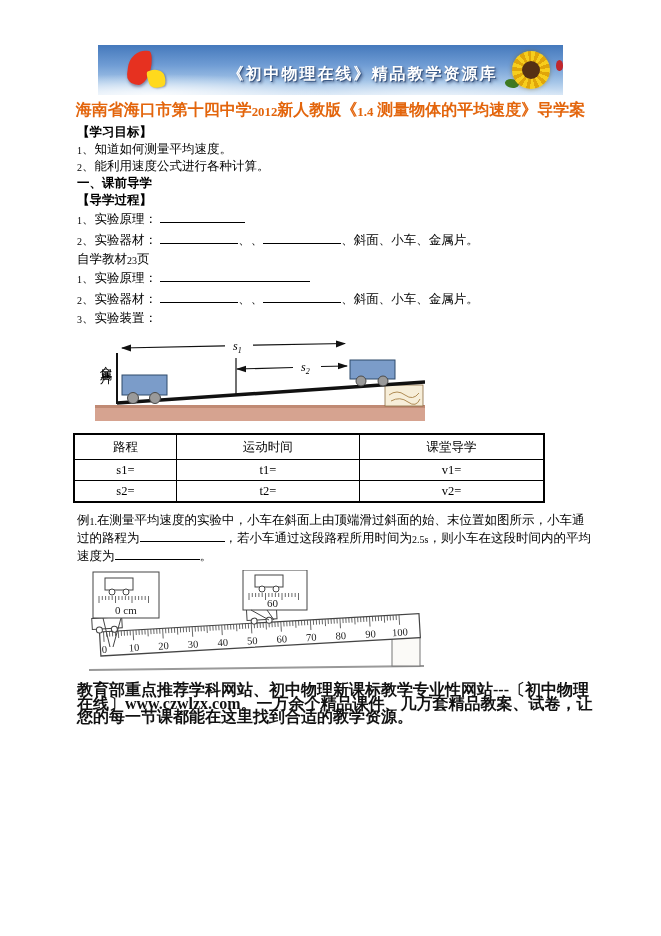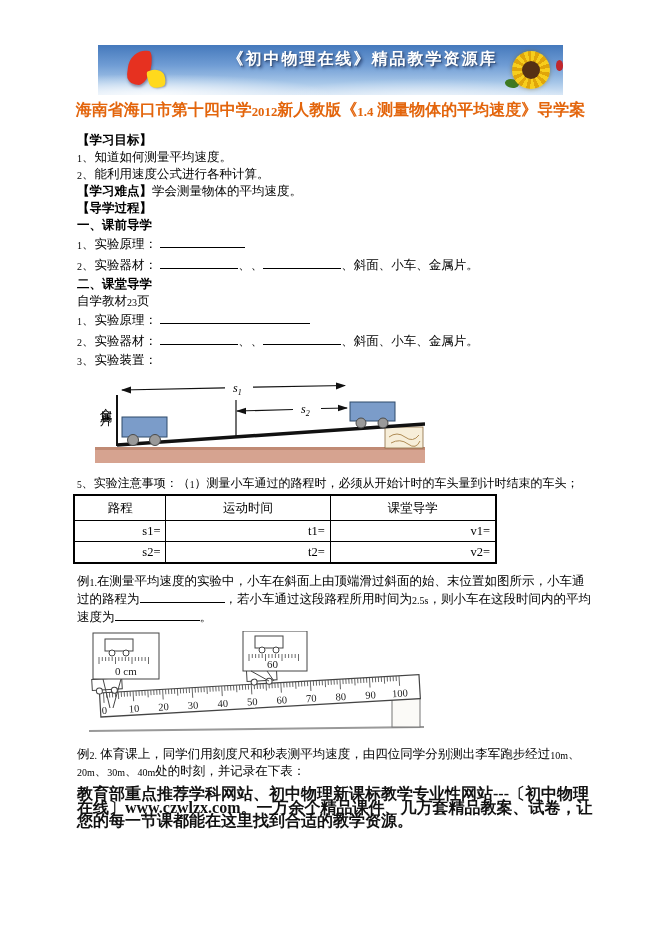--- a/index.html
+++ b/index.html
@@ -13,21 +13,21 @@
   .banner::before{content:"";position:absolute;inset:0;
     background:
       radial-gradient(ellipse 55% 60% at 12% 100%, rgba(255,255,255,.85), rgba(255,255,255,0) 70%),
       radial-gradient(ellipse 45% 55% at 70% 105%, rgba(255,255,255,.5), rgba(255,255,255,0) 70%);}
   .flame{position:absolute;left:30px;top:5px;width:23px;height:35px;background:#e63120;
     border-radius:80% 20% 55% 45% / 60% 40% 70% 30%;transform:rotate(7deg);
     box-shadow:1px 2px 3px rgba(40,40,80,.45);}
   .leaf{position:absolute;left:50px;top:24px;width:17px;height:19px;background:#ffd91d;
     border-radius:15% 85% 30% 70% / 45% 55% 60% 40%;transform:rotate(-18deg);
     box-shadow:1px 1px 2px rgba(40,40,80,.4);}
-  .banner-text{position:absolute;left:112px;top:6px;width:305px;text-align:center;line-height:1;}
+  .banner-text{position:absolute;left:112px;top:21px;width:305px;text-align:center;line-height:1;}
   .site-title{font-size:16px;font-weight:bold;color:#fff;letter-spacing:2px;white-space:nowrap;
     text-shadow:1px 1px 0 #3b5a86,2px 2px 3px rgba(10,20,60,.55);}
   .site-url{margin-top:4px;font-family:"DejaVu Sans Mono",monospace;font-size:13px;font-weight:bold;
     color:#ff9b3c;letter-spacing:1px;white-space:nowrap;
     text-shadow:0 0 2px #fff,1px 1px 1px #a04a00;}
   .sunflower{position:absolute;right:13px;top:6px;width:38px;height:38px;border-radius:50%;
     background:repeating-conic-gradient(#f7ce1d 0 14deg,#e0a60a 14deg 28deg);
     box-shadow:0 0 4px rgba(120,90,0,.5);}
   .sunflower::after{content:"";position:absolute;inset:10px;border-radius:50%;background:#553014;}
   .sunflower-leaf{position:absolute;right:44px;top:34px;width:14px;height:9px;background:#3e7a22;
@@ -37,39 +37,39 @@
 
   
   .doc-title{width:515px;margin:6px auto 0;text-align:center;color:#e3650c;
     font-weight:bold;font-size:16px;line-height:18px;}
 
   
   .content{padding:0 70px 0 77px;font-size:12.5px;}
   .line{line-height:17px;}
   .uline{line-height:20px;}
   .head{font-weight:bold;}
-  .mt12{margin-top:12px;}
+  .mt12{margin-top:4px;}
   .nw{white-space:nowrap;}
   .fs12{font-size:12px;}
   .ind27{padding-left:27px;}
   .dig{font-size:.8em;position:relative;top:1px;margin-top:35px;}
   .blank{display:inline-block;border-bottom:1px solid #000;height:12px;vertical-align:baseline;}
   .b85{width:85px;} .b150{width:150px;} .b78{width:78px;}
 
   
   .fig1{position:relative;width:330px;height:100px;margin:2px 0 4px 18px;}
   .metal-label{position:absolute;left:4px;top:27px;writing-mode:vertical-rl;font-size:12.5px;
     letter-spacing:3px;line-height:14px;}
   .fig2{position:relative;width:335px;height:106px;margin:5px 0 0 12px;}
 
   
-  table.data{border-collapse:collapse;border:2px solid #000;width:424px;margin:2px 0 0 -4px;}
+  table.data{border-collapse:collapse;border:2px solid #000;width:472px;margin:2px 0 0 -4px;}
   table.data th,table.data td{border:1px solid #000;font-size:12.5px;font-weight:normal;}
   table.data th{height:22px;text-align:center;}
-  table.data td{height:20px;text-align:right;padding:0 5px;}
+  table.data td{height:20px;text-align:center;padding:0 5px;}
 
   
   .example{margin-top:9px;line-height:17px;}
   .footer{margin:7px 0 0 0;padding:0 66px 0 77px;font-size:16px;font-weight:bold;
     line-height:13.5px;color:#111;}
 </style>
 </head>
 <body>
 
 <div class="banner">
@@ -83,34 +83,32 @@
   <span class="red-bud"></span>
 </div>
 
 <div class="doc-title dg">海南省海口市第十四中学<span class="dig">2012</span>新人教版《<span class="dig">1.4</span> 测量物体的平均速度》导学案</div>
 
 <div class="content">
 
   <div class="line head mt12">【学习目标】</div>
   <div class="line dg"><span class="dig">1</span>、知道如何测量平均速度。</div>
   <div class="line dg"><span class="dig">2</span>、能利用速度公式进行各种计算。</div>
-  <div class="line"><span class="head">【学习难点】</span><span>学会测量物体的平均速度。</span></div>
+  <div class="line head">一、课前导学</div>
+
   <div class="line head">【导学过程】</div>
-
-  <div class="line head">一、课前导学</div>
   <div class="uline">
     <span class="dg"><span class="dig">1</span>、实验原理：</span>
     <span class="blank b85"></span>
   </div>
   <div class="uline">
     <span class="dg"><span class="dig">2</span>、实验器材：</span>
     <span class="blank b78"></span><span>、、</span><span class="blank b78"></span><span>、斜面、小车、金属片。</span>
   </div>
 
-  <div class="line head">二、课堂导学</div>
   <div class="line dg">自学教材<span class="dig">23</span>页</div>
   <div class="uline">
     <span class="dg"><span class="dig">1</span>、实验原理：</span>
     <span class="blank b150"></span>
   </div>
   <div class="uline">
     <span class="dg"><span class="dig">2</span>、实验器材：</span>
     <span class="blank b78"></span><span>、、</span><span class="blank b78"></span><span>、斜面、小车、金属片。</span>
   </div>
   <div class="line dg"><span class="dig">3</span>、实验装置：</div>
@@ -156,21 +154,20 @@
         <line x1="142" y1="40" x2="198" y2="38.5"></line>
         <line x1="226" y1="37.5" x2="252" y2="37"></line>
         <polygon points="141,40 151,36.8 151,43.2" stroke="none" fill="#111"></polygon>
         <polygon points="253,37 243,33.8 243,40.2" stroke="none" fill="#111"></polygon>
       </g>
       <text x="206" y="42" font-size="12" font-style="italic" font-family="Liberation Serif, serif"><tspan>s</tspan><tspan dy="3" font-size="8">2</tspan></text>
     </svg>
     <span class="metal-label">金属片</span>
   </div>
 
-  <div class="line dg nw fs12"><span class="dig">5</span>、实验注意事项：（<span class="dig">1</span>）测量小车通过的路程时，必须从开始计时的车头量到计时结束的车头；</div>
 
   <table class="data">
     <tbody>
         <tr>
       <th>路程</th>
       <th>运动时间</th>
       <th>课堂导学</th>
     </tr>
     <tr>
       <td>s1=</td>
@@ -243,17 +240,16 @@
         <circle cx="173" cy="19" r="3" fill="#fff" stroke="#444" stroke-width="1"></circle>
         <circle cx="187" cy="19" r="3" fill="#fff" stroke="#444" stroke-width="1"></circle>
         <path id="mini-ticks-right" d="M160.00 23V30.00M163.30 23V27.00M166.60 23V27.00M169.90 23V27.00M173.20 23V27.00M176.50 23V30.00M179.80 23V27.00M183.10 23V27.00M186.40 23V27.00M189.70 23V27.00M193.00 23V30.00M196.30 23V27.00M199.60 23V27.00M202.90 23V27.00M206.20 23V27.00M209.50 23V30.00" stroke="#444" stroke-width="0.8" fill="none"></path>
         <text x="178" y="37" font-size="11" font-family="Liberation Serif, serif" fill="#222">60</text>
         <line x1="162" y1="40" x2="180" y2="50" stroke="#444" stroke-width="1"></line>
         <line x1="178" y1="40" x2="185" y2="50" stroke="#444" stroke-width="1"></line>
       </g>
     </svg>
   </div>
 
-  <div class="example mt12 dg">例<span class="dig">2.</span> 体育课上，同学们用刻度尺和秒表测平均速度，由四位同学分别测出李军跑步经过<span class="dig">10m</span>、<span class="dig">20m</span>、<span class="dig">30m</span>、<span class="dig">40m</span>处的时刻，并记录在下表：</div>
 
 </div>
 
 <div class="footer dg">教育部重点推荐学科网站、初中物理新课标教学专业性网站---〔初中物理在线〕www.czwlzx.com。一万余个精品课件、几万套精品教案、试卷，让您的每一节课都能在这里找到合适的教学资源。</div>
 
 </body></html>

